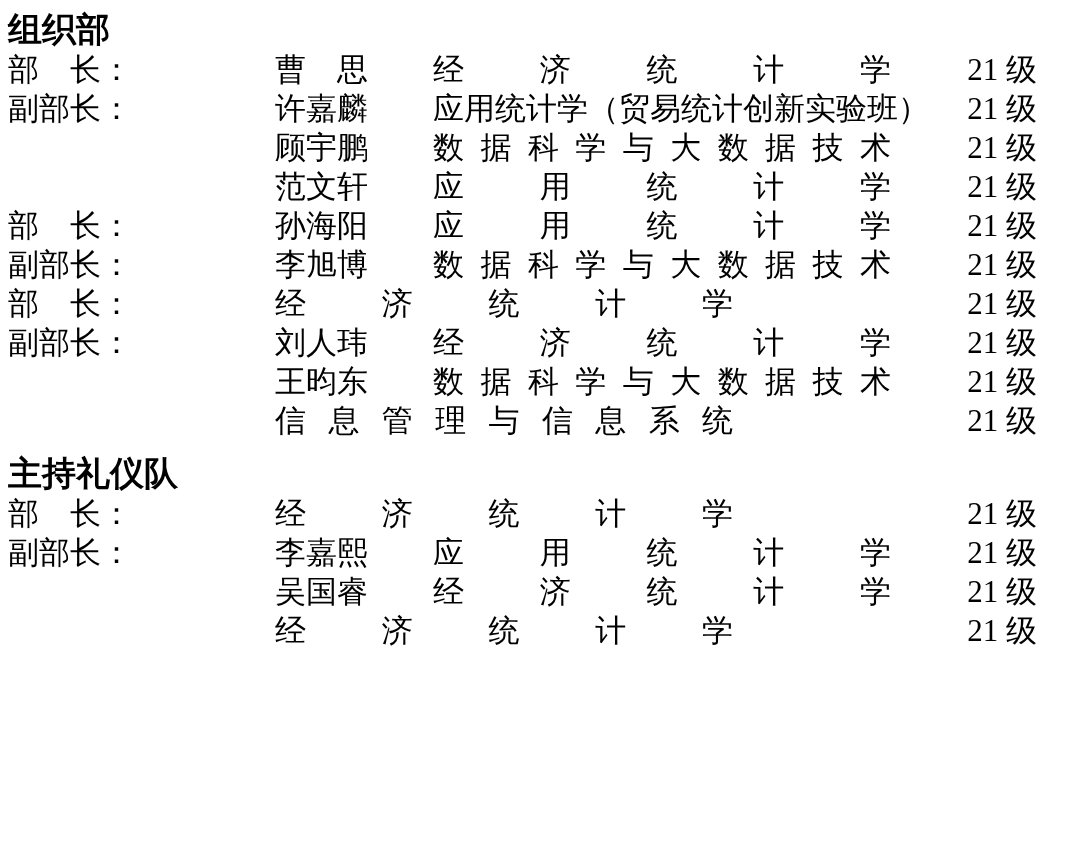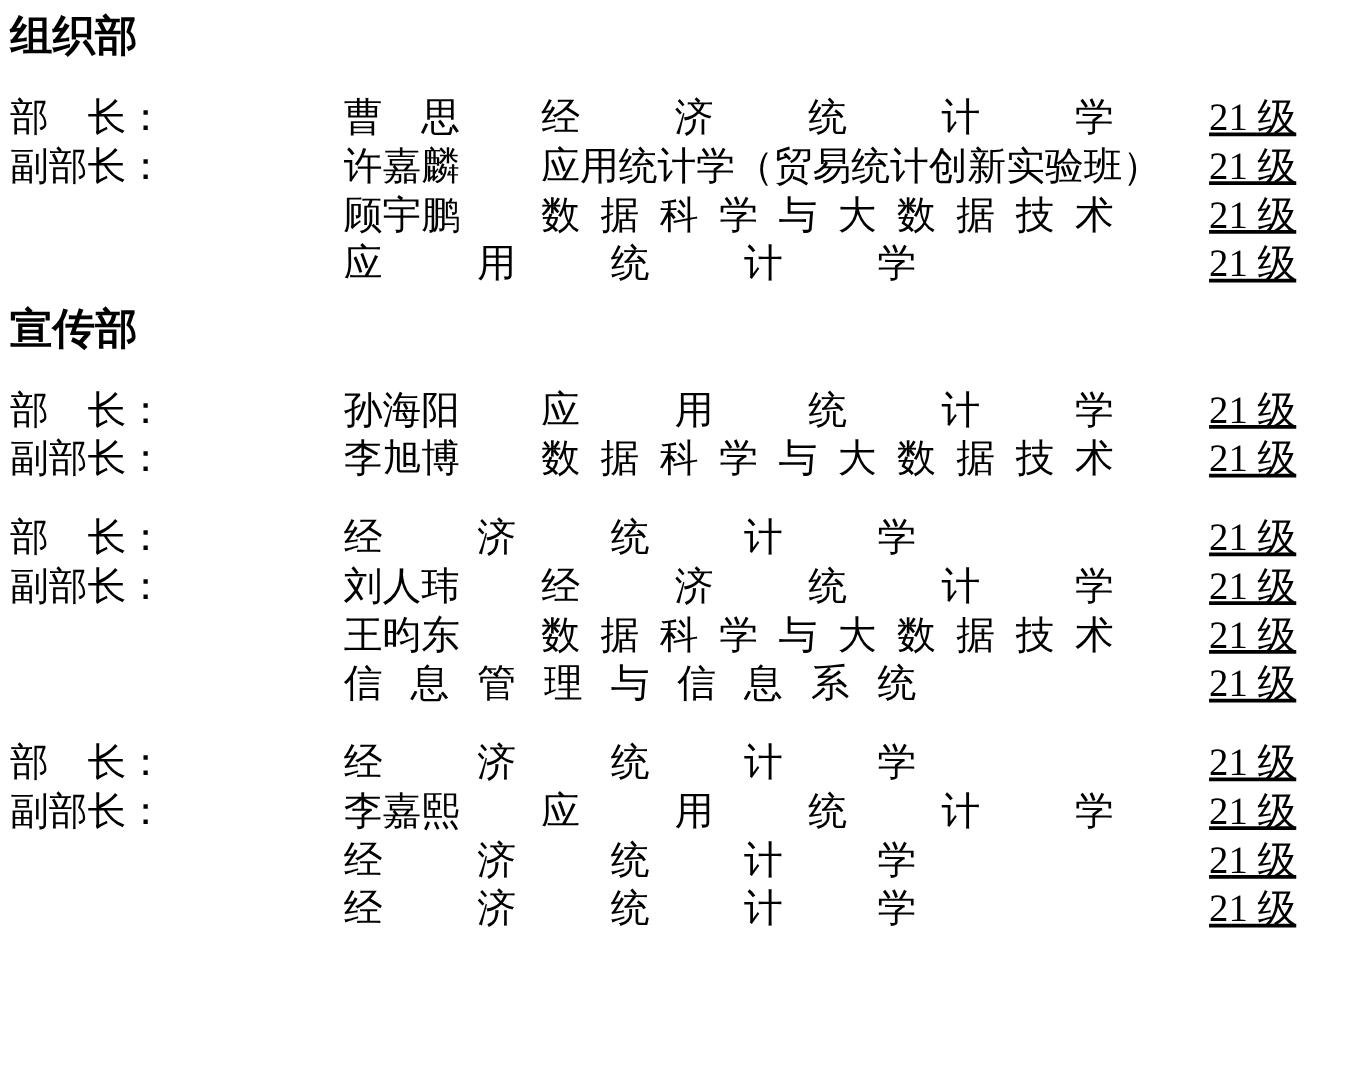--- a/index.html
+++ b/index.html
@@ -13,36 +13,36 @@
     font-family: "Liberation Serif", "DejaVu Serif", serif;
     font-size: 31px;
   }
   .section-title {
     font-size: 34px;
     font-weight: bold;
     line-height: 40px;
     margin: 14px 0 0 0;
   }
   .section:first-child .section-title { margin-top: 0; }
-  .roster { margin-top: 24px; }
+  .roster { }
   .row {
     display: flex;
     align-items: baseline;
     line-height: 39px;
     white-space: nowrap;
   }
   .cell-role  { flex: 0 0 267px; }
   .cell-name  { flex: 0 0 158px; }
   .cell-major {
     display: flex;
     justify-content: space-between;
     min-width: 458px;
     flex: 0 1 auto;
   }
-  .cell-grade { margin-left: auto; white-space: pre; text-decoration: underline; }
+  .cell-grade { margin-left: auto; white-space: pre; }
 </style>
 </head>
 <body>
 
 <div class="document">
 
   <div class="section">
     <div class="section-title">组织部</div>
     <div class="roster">
       <div class="row">
@@ -92,34 +92,34 @@
             <span>大</span>
             <span>数</span>
             <span>据</span>
             <span>技</span>
             <span>术</span>
           </div>
         <div class="cell-grade">21 级</div>
       </div>
       <div class="row">
         <div class="cell-role"></div>
-        <div class="cell-major">
-            <span>应</span>
-            <span>用</span>
-            <span>统</span>
-            <span>计</span>
-            <span>学</span>
-          </div>
-        <div class="cell-grade">21 级</div>
-      </div>
-    </div>
-  </div>
-
-  <div class="section">
-    <div class="section-title">宣传部</div>
+        <div class="cell-name">范文轩</div>
+        <div class="cell-major">
+            <span>应</span>
+            <span>用</span>
+            <span>统</span>
+            <span>计</span>
+            <span>学</span>
+          </div>
+        <div class="cell-grade">21 级</div>
+      </div>
+    </div>
+  </div>
+
+  <div class="section">
     <div class="roster">
       <div class="row">
         <div class="cell-role">部　长：</div>
         <div class="cell-name">孙海阳</div>
         <div class="cell-major">
             <span>应</span>
             <span>用</span>
             <span>统</span>
             <span>计</span>
             <span>学</span>
@@ -200,20 +200,21 @@
             <span>息</span>
             <span>系</span>
             <span>统</span>
           </div>
         <div class="cell-grade">21 级</div>
       </div>
     </div>
   </div>
 
   <div class="section">
+    <div class="section-title">主持礼仪队</div>
     <div class="roster">
       <div class="row">
         <div class="cell-role">部　长：</div>
         <div class="cell-major">
             <span>经</span>
             <span>济</span>
             <span>统</span>
             <span>计</span>
             <span>学</span>
           </div>
@@ -226,20 +227,21 @@
             <span>应</span>
             <span>用</span>
             <span>统</span>
             <span>计</span>
             <span>学</span>
           </div>
         <div class="cell-grade">21 级</div>
       </div>
       <div class="row">
         <div class="cell-role"></div>
+        <div class="cell-name">吴国睿</div>
         <div class="cell-major">
             <span>经</span>
             <span>济</span>
             <span>统</span>
             <span>计</span>
             <span>学</span>
           </div>
         <div class="cell-grade">21 级</div>
       </div>
       <div class="row">

